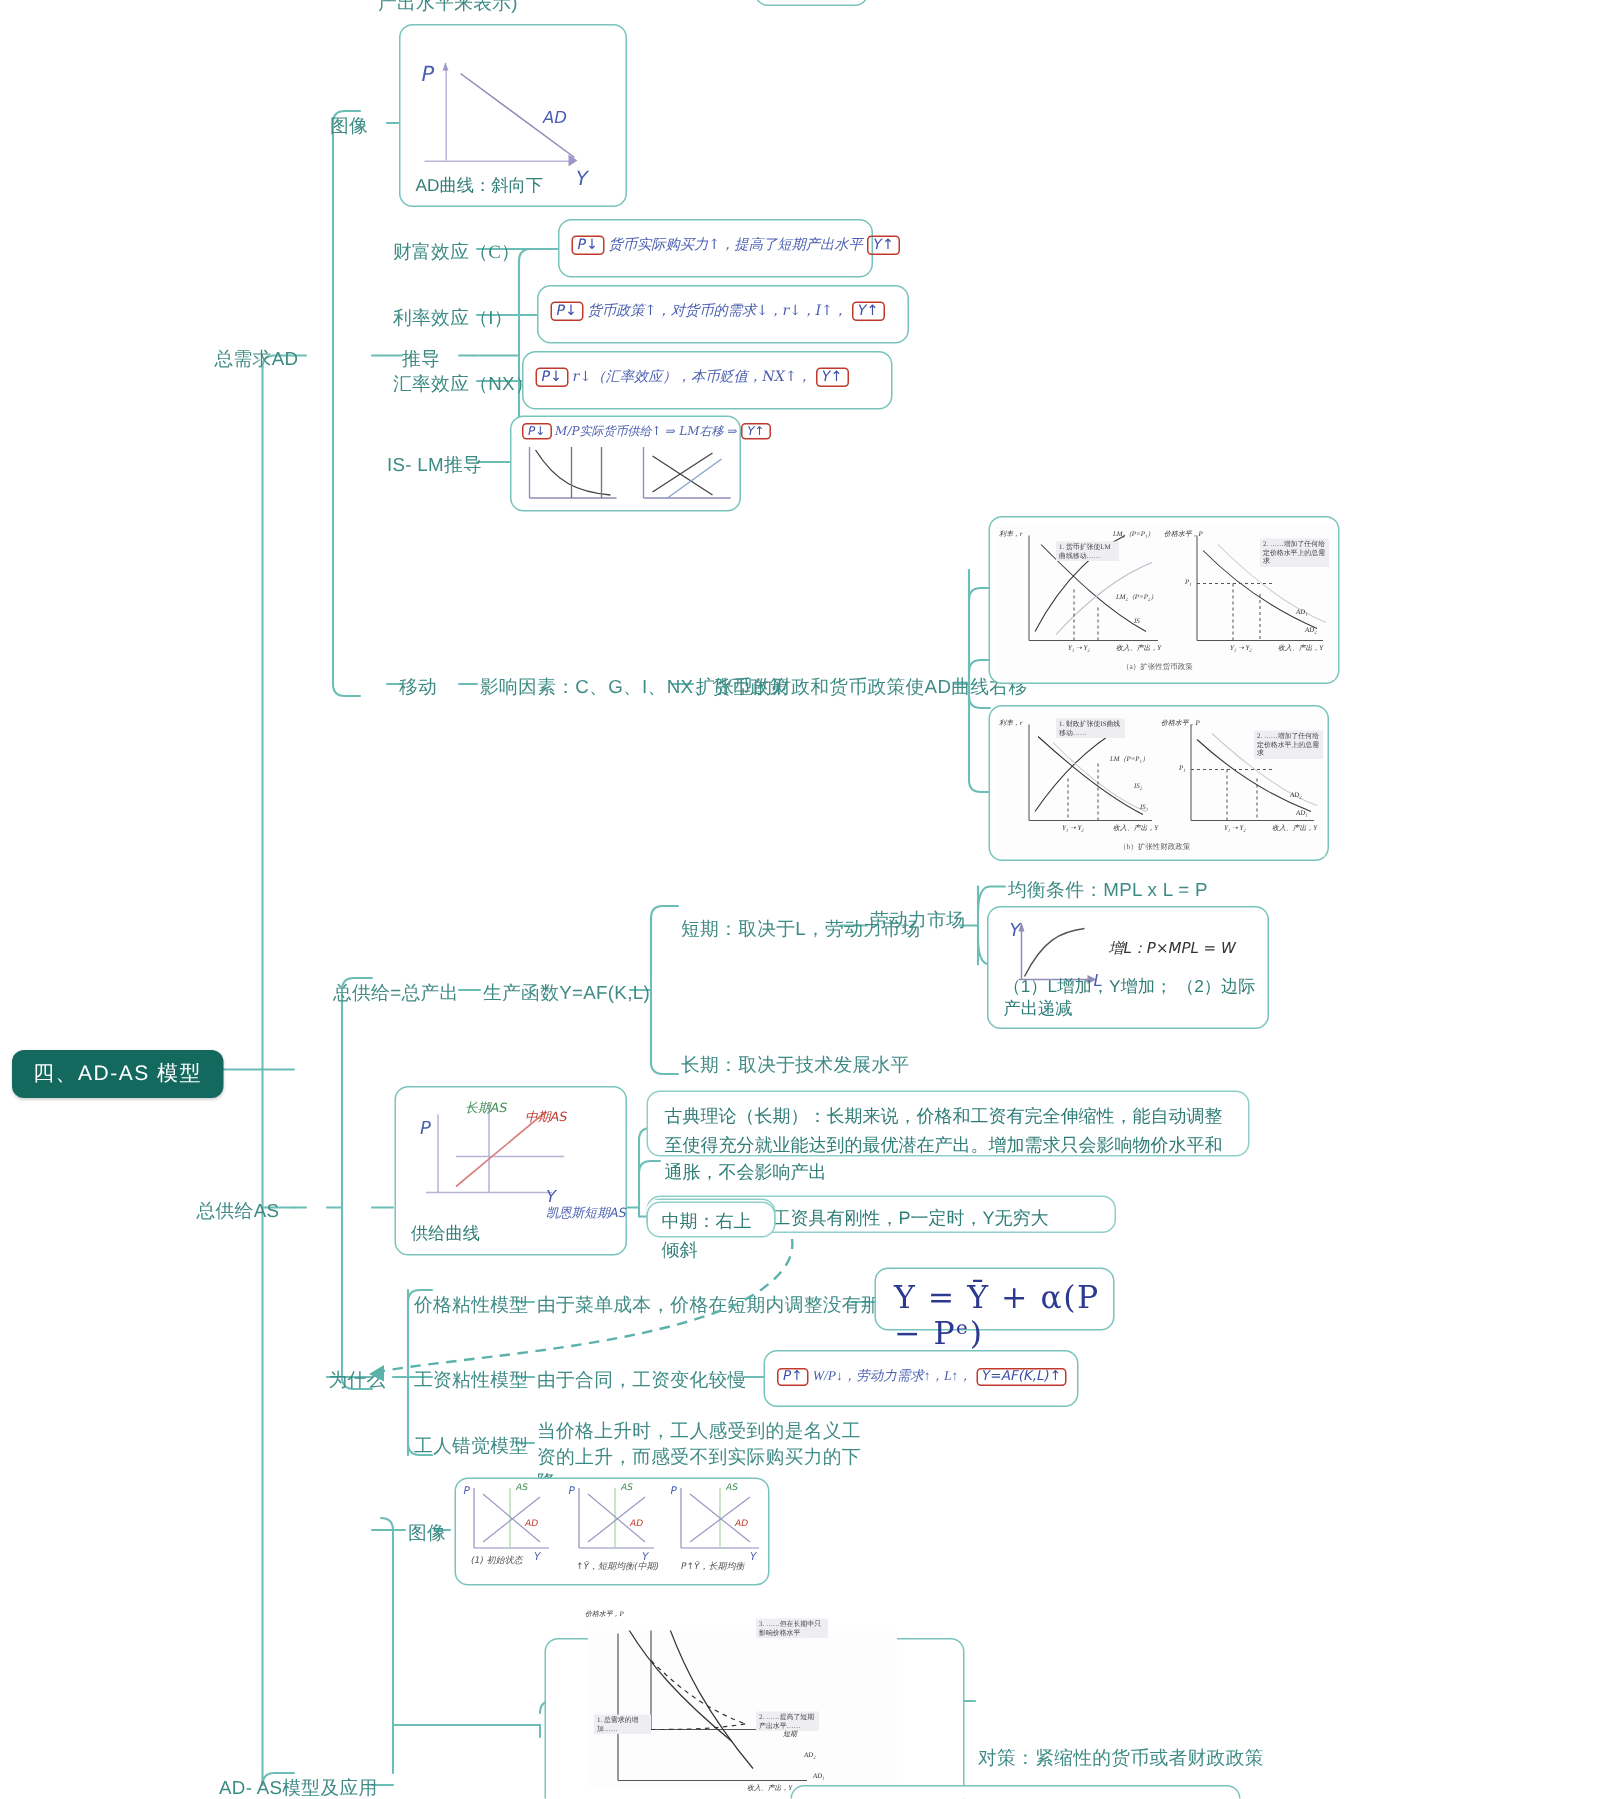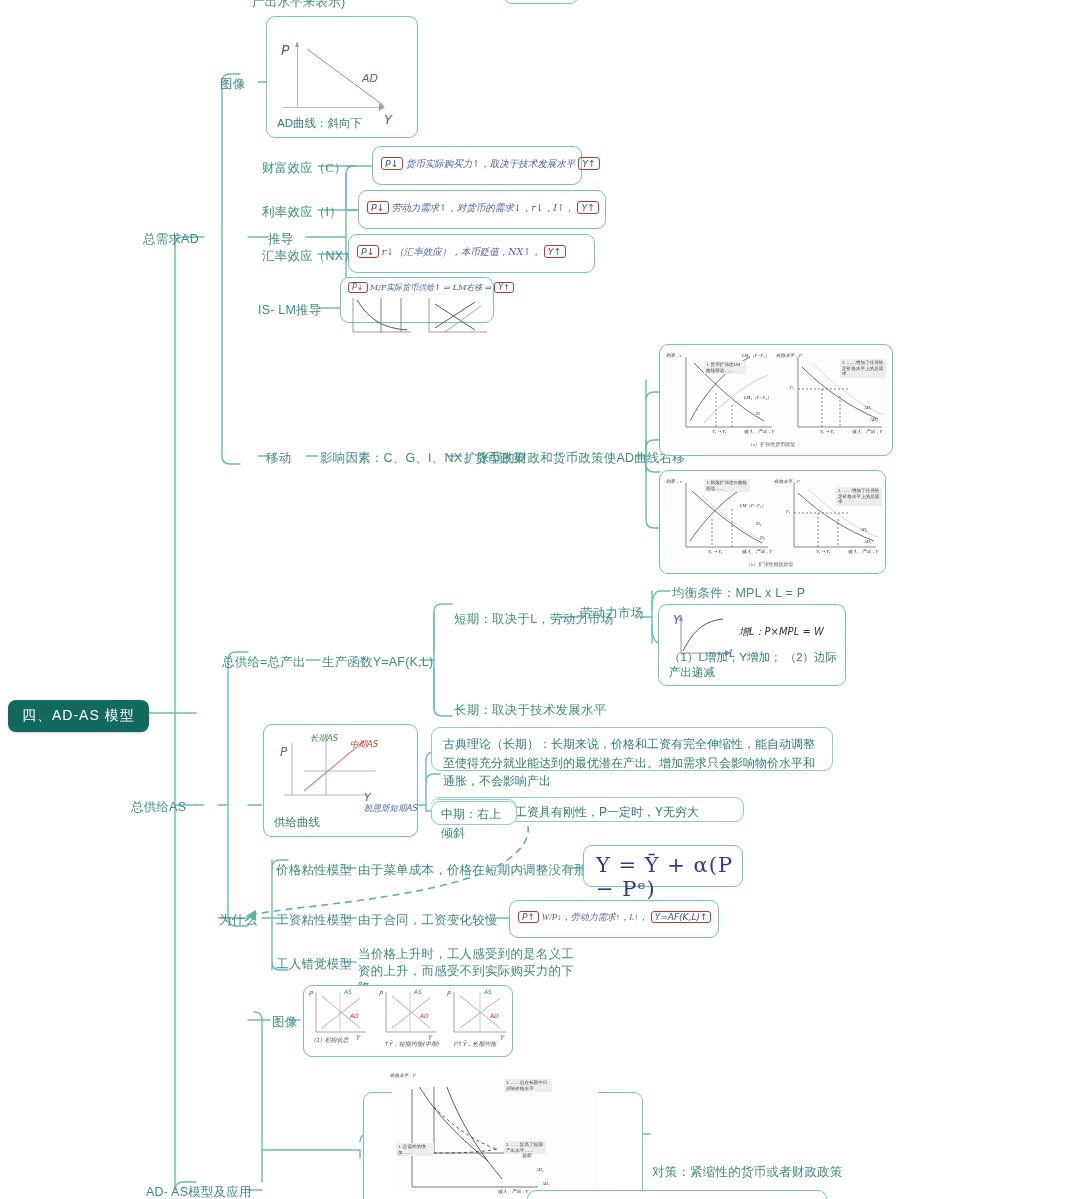--- a/index.html
+++ b/index.html
@@ -192,47 +192,47 @@
     <div class="cap">AD曲线：斜向下</div>
   </div>
 
   <div class="lbl" style="left:268px;top:231px;">推导</div>
 
   <div class="lbl" style="left:262px;top:160px;font-family:Liberation Serif, serif;">财富效应（C）</div>
   <div class="box" style="left:372px;top:146px;width:210px;height:39px;">
     <div class="hw" style="position:absolute;left:8px;top:10px;font-size:9.5px;">
       <span class="hwbox">P↓</span>
       
-      <span style="font-family:'DejaVu Serif',serif;">货币实际购买力↑，取决于技术发展水平</span>
+      <span style="font-family:'DejaVu Serif',serif;">货币实际购买力↑，提高了短期产出水平</span>
       <span class="hwbox">Y↑</span>
     </div>
   </div>
 
   <div class="lbl" style="left:262px;top:204px;">利率效应（I）</div>
   <div class="box" style="left:358px;top:190px;width:248px;height:39px;">
     <div class="hw" style="position:absolute;left:8px;top:10px;font-size:9.5px;">
       <span class="hwbox">P↓</span>
       
-      <span style="font-family:'DejaVu Serif',serif;">劳动力需求↑，对货币的需求↓，r↓，I↑，</span>
+      <span style="font-family:'DejaVu Serif',serif;">货币政策↑，对货币的需求↓，r↓，I↑，</span>
       <span class="hwbox">Y↑</span>
     </div>
   </div>
 
   <div class="lbl" style="left:262px;top:248px;">汇率效应（NX）</div>
   <div class="box" style="left:348px;top:234px;width:247px;height:39px;">
     <div class="hw" style="position:absolute;left:8px;top:10px;font-size:9.5px;">
       <span class="hwbox">P↓</span>
       
       <span style="font-family:'DejaVu Serif',serif;">r↓（汇率效应），本币贬值，NX↑，</span>
       <span class="hwbox">Y↑</span>
     </div>
   </div>
 
   <div class="lbl" style="left:258px;top:302px;">IS- LM推导</div>
-  <div class="box" style="left:340px;top:277px;width:154px;height:46px;">
+  <div class="box" style="left:340px;top:277px;width:154px;height:64px;">
     <div class="hw" style="position:absolute;left:7px;top:4px;font-size:8px;">
       <span class="hwbox">P↓</span>
       
       <span style="font-family:'DejaVu Serif',serif;">M/P实际货币供给↑ ⇒ LM右移 ⇒</span>
       <span class="hwbox">Y↑</span>
     </div>
     <svg width="154" height="64" style="position:absolute;left:0;top:14px;">
       <g stroke="#8f8cb8" fill="none" stroke-width=".9">
         <line x1="12" y1="6" x2="12" y2="40"></line>
           <line x1="12" y1="40" x2="70" y2="40"></line>

